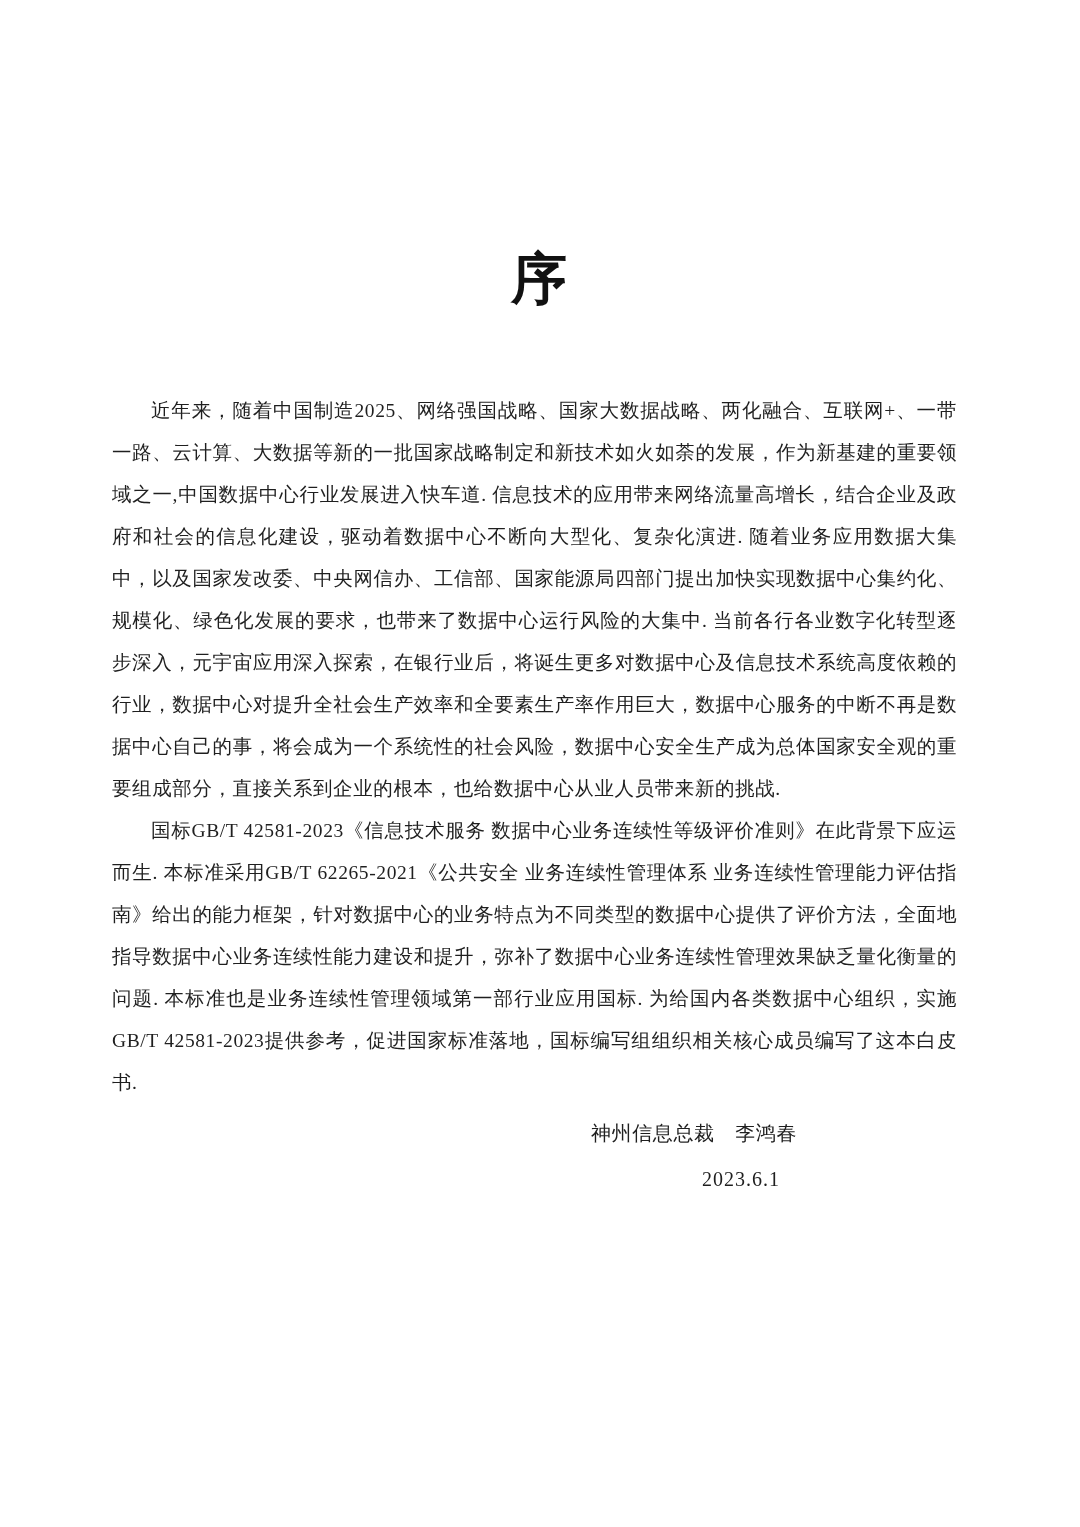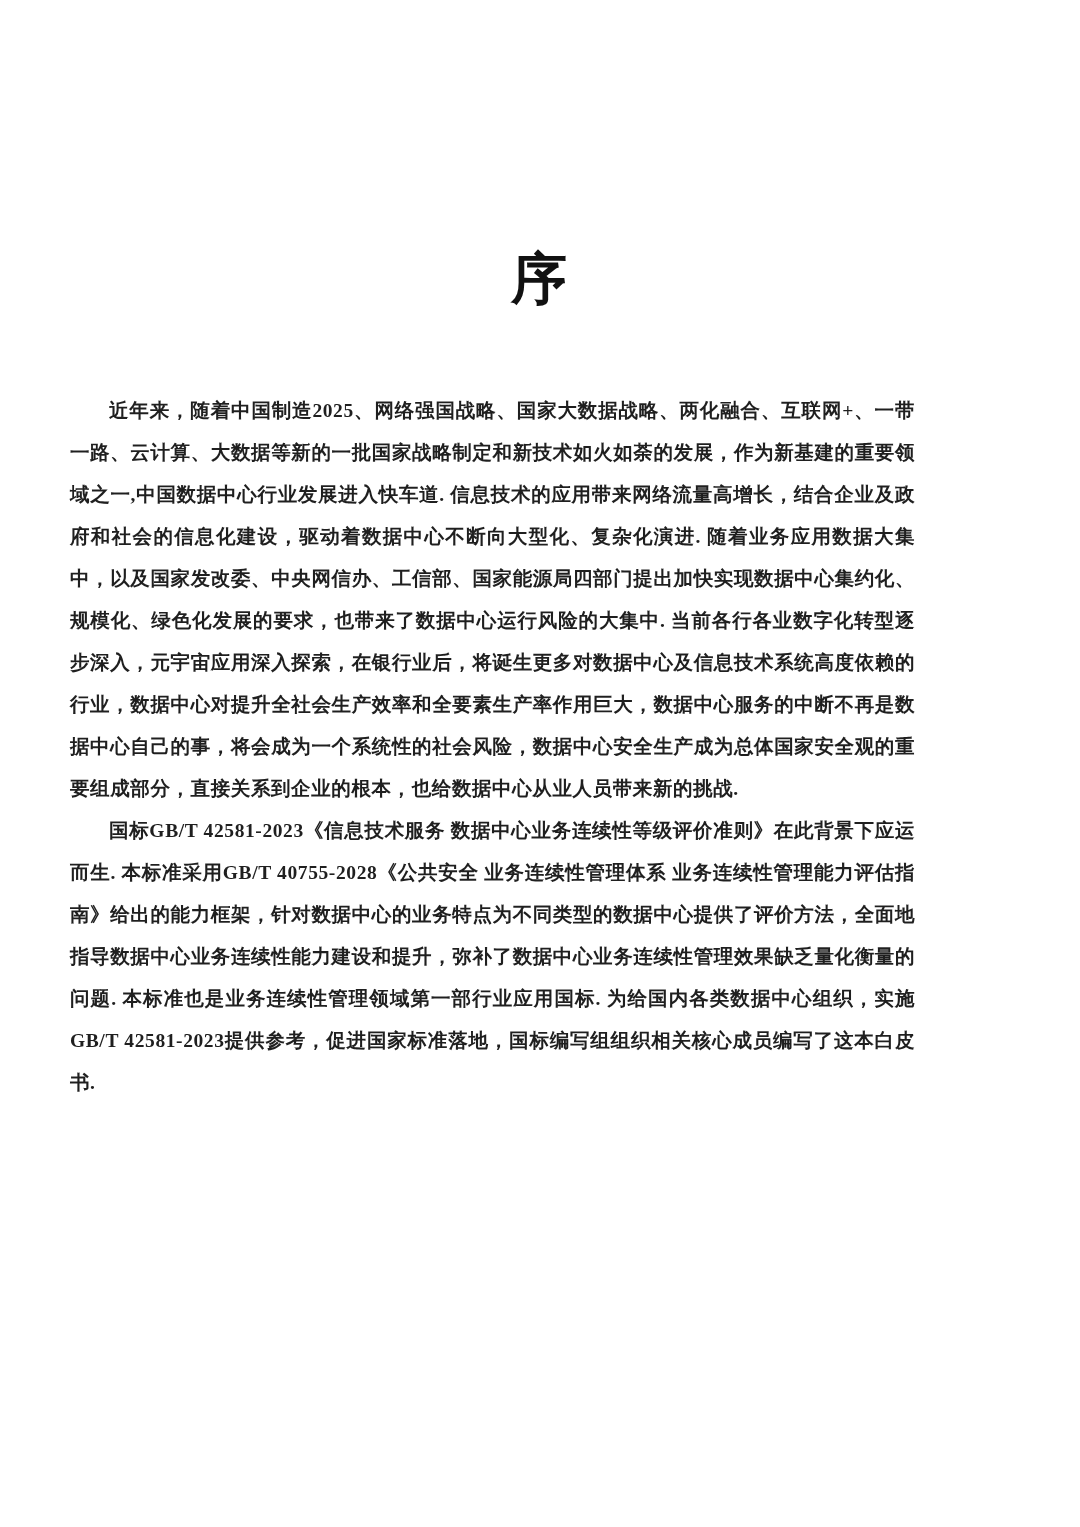--- a/index.html
+++ b/index.html
@@ -26,28 +26,27 @@
     text-align: center;
     font-size: 56px;
     font-weight: 700;
     letter-spacing: 2px;
     line-height: 66px;
     color: #111111;
   }
   .body-text {
     box-sizing: border-box;
     width: 845px;
-    margin-left: 70px;
+    margin-left: 112px;
     margin-top: 78px;
     font-size: 19.5px;
     line-height: 42px;
     letter-spacing: 0.6px;
     text-align: justify;
     color: #1f1f1f;
-    font-weight: bold;
   }
   .para {
     margin: 0;
     text-indent: 2em;
   }
   .signature-block {
     margin-top: 8px;
     font-size: 20px;
     color: #1f1f1f;
   }
@@ -64,16 +63,20 @@
   }
 </style>
 </head>
 <body>
 
 <main class="page">
   <h1 class="title">序</h1>
 
   <section class="body-text">
     <p class="para">近年来，随着中国制造2025、网络强国战略、国家大数据战略、两化融合、互联网+、一带一路、云计算、大数据等新的一批国家战略制定和新技术如火如荼的发展，作为新基建的重要领域之一,中国数据中心行业发展进入快车道. 信息技术的应用带来网络流量高增长，结合企业及政府和社会的信息化建设，驱动着数据中心不断向大型化、复杂化演进. 随着业务应用数据大集中，以及国家发改委、中央网信办、工信部、国家能源局四部门提出加快实现数据中心集约化、规模化、绿色化发展的要求，也带来了数据中心运行风险的大集中. 当前各行各业数字化转型逐步深入，元宇宙应用深入探索，在银行业后，将诞生更多对数据中心及信息技术系统高度依赖的行业，数据中心对提升全社会生产效率和全要素生产率作用巨大，数据中心服务的中断不再是数据中心自己的事，将会成为一个系统性的社会风险，数据中心安全生产成为总体国家安全观的重要组成部分，直接关系到企业的根本，也给数据中心从业人员带来新的挑战.</p>
-    <p class="para">国标GB/T 42581-2023《信息技术服务 数据中心业务连续性等级评价准则》在此背景下应运而生. 本标准采用GB/T 40755-2028《公共安全 业务连续性管理体系 业务连续性管理能力评估指南》给出的能力框架，针对数据中心的业务特点为不同类型的数据中心提供了评价方法，全面地指导数据中心业务连续性能力建设和提升，弥补了数据中心业务连续性管理效果缺乏量化衡量的问题. 本标准也是业务连续性管理领域第一部行业应用国标. 为给国内各类数据中心组织，实施GB/T 42581-2023提供参考，促进国家标准落地，国标编写组组织相关核心成员编写了这本白皮书.</p>
+    <p class="para">国标GB/T 42581-2023《信息技术服务 数据中心业务连续性等级评价准则》在此背景下应运而生. 本标准采用GB/T 62265-2021《公共安全 业务连续性管理体系 业务连续性管理能力评估指南》给出的能力框架，针对数据中心的业务特点为不同类型的数据中心提供了评价方法，全面地指导数据中心业务连续性能力建设和提升，弥补了数据中心业务连续性管理效果缺乏量化衡量的问题. 本标准也是业务连续性管理领域第一部行业应用国标. 为给国内各类数据中心组织，实施GB/T 42581-2023提供参考，促进国家标准落地，国标编写组组织相关核心成员编写了这本白皮书.</p>
 
+    <div class="signature-block">
+      <p class="sig-name">神州信息总裁　李鸿春</p>
+      <p class="sig-date">2023.6.1</p>
+    </div>
   </section>
 </main>
 
 </body></html>

